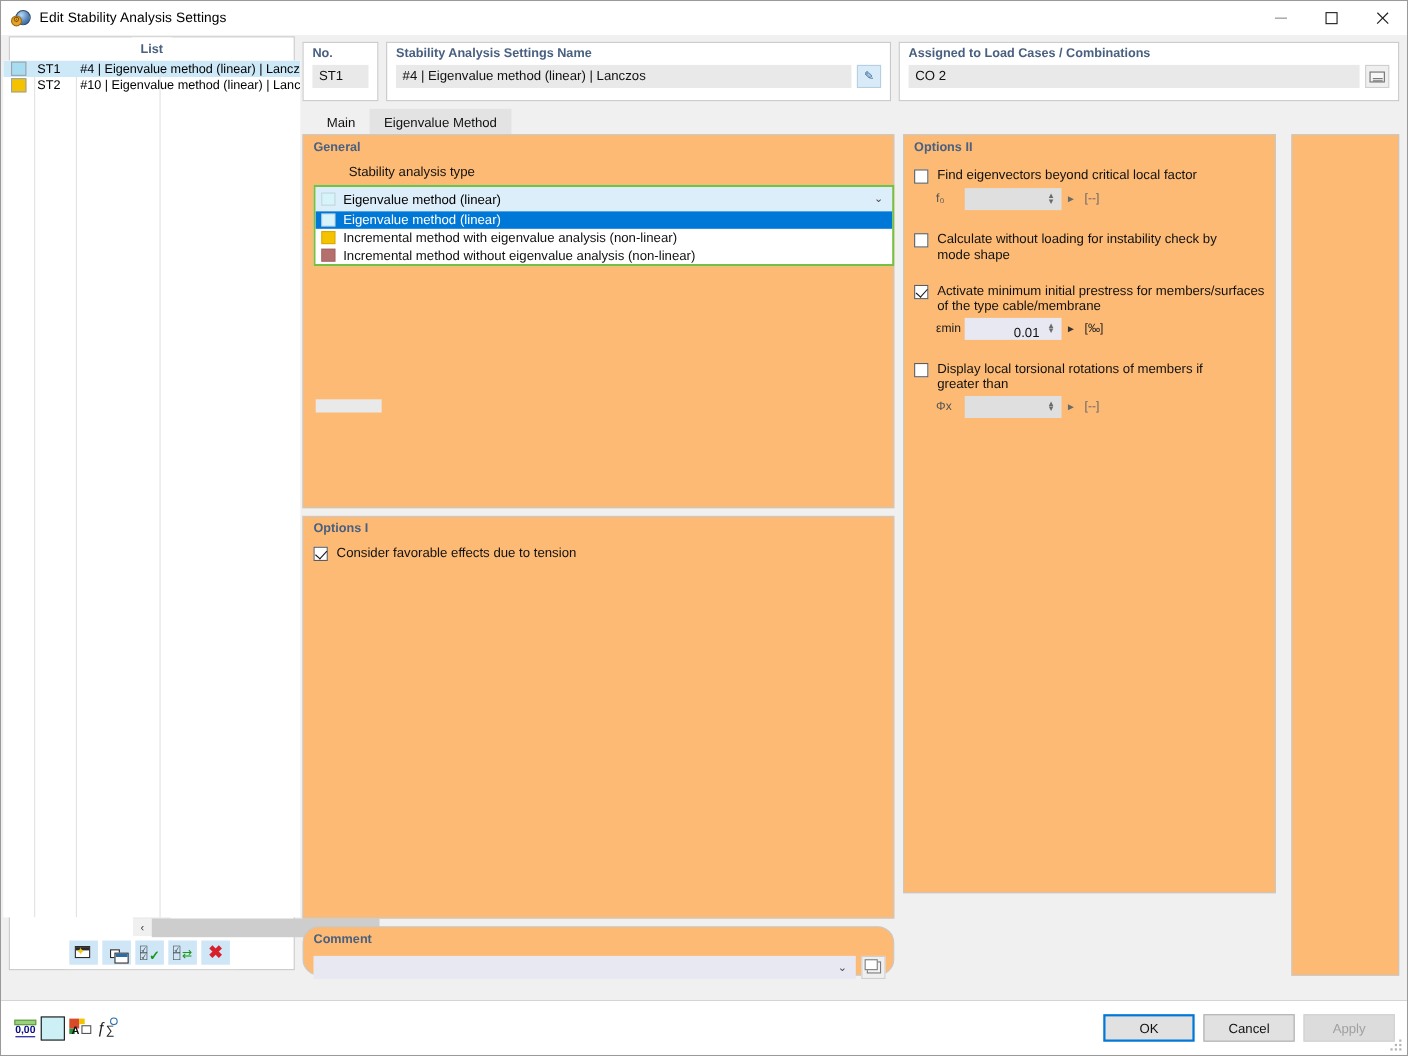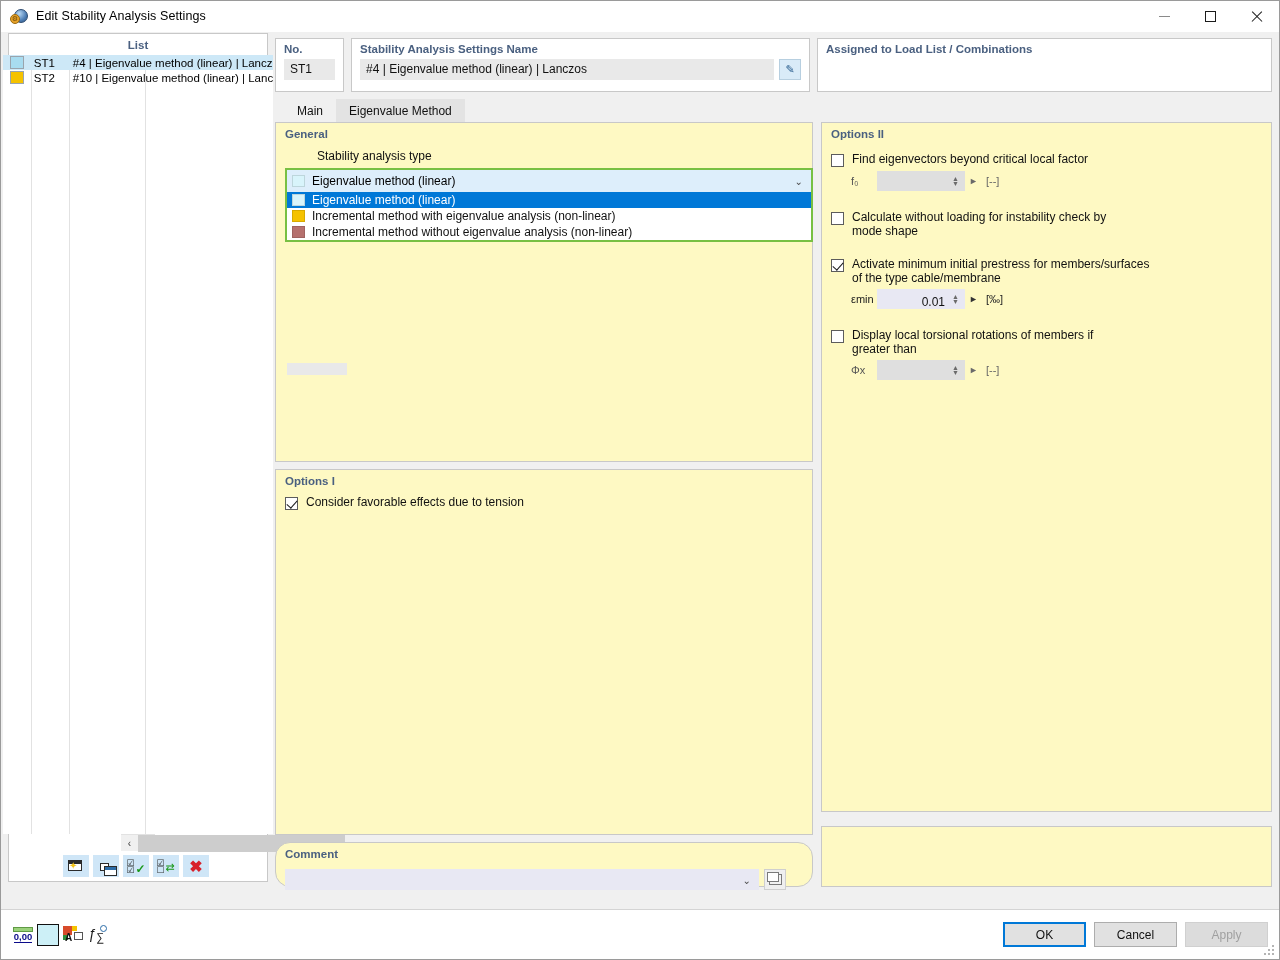--- a/index.html
+++ b/index.html
@@ -288,27 +288,27 @@
     gap: 8px;
     position: relative;
   }
   .col-left {
     width: 538px;
     display: flex; flex-direction: column; gap: 7px;
     flex: 0 0 538px;
   }
   .col-right {
     flex: 1 1 auto;
-    display: flex; flex-direction: column; gap: 14px;
+    display: flex; flex-direction: row; gap: 14px;
   }
 
   .panel {
-    background: #fef9c3;
+    background: #fdba74;
     border: 1px solid #c8c8c8;
-    padding: 5px 26px 8px 9px;
+    padding: 5px 7px 8px 9px;
     position: relative;
   }
   .panel-title {
     font-weight: bold; font-size: 11.5px; color: #4a6080;
     margin-bottom: 9px;
   }
   .panel-general { height: 340px; }
   .panel-options1 { flex: 1 1 auto; }
   .panel-comment { height: 45px; border-radius: 15px; }
   .panel-options2 { height: 690px; }
@@ -592,21 +592,27 @@
           <div class="fb-label">Stability Analysis Settings Name</div>
           <div class="fb-row">
             <div class="textinput">#4 | Eigenvalue method (linear) | Lanczos</div>
             <div class="sq-btn">
               <span class="pencil-ic">✎</span>
             </div>
           </div>
         </div>
 
         <div class="fieldbox assigned-box">
-          <div class="fb-label">Assigned to Load List / Combinations</div>
+          <div class="fb-label">Assigned to Load Cases / Combinations</div>
+          <div class="fb-row">
+            <div class="textinput">CO 2</div>
+            <div class="sq-btn grey">
+              <span class="card-ic"></span>
+            </div>
+          </div>
         </div>
       </div>
 
       <div class="tabs-row">
         <div class="tab active">Main</div>
         <div class="tab">Eigenvalue Method</div>
       </div>
 
       <div class="content-cols">
 

